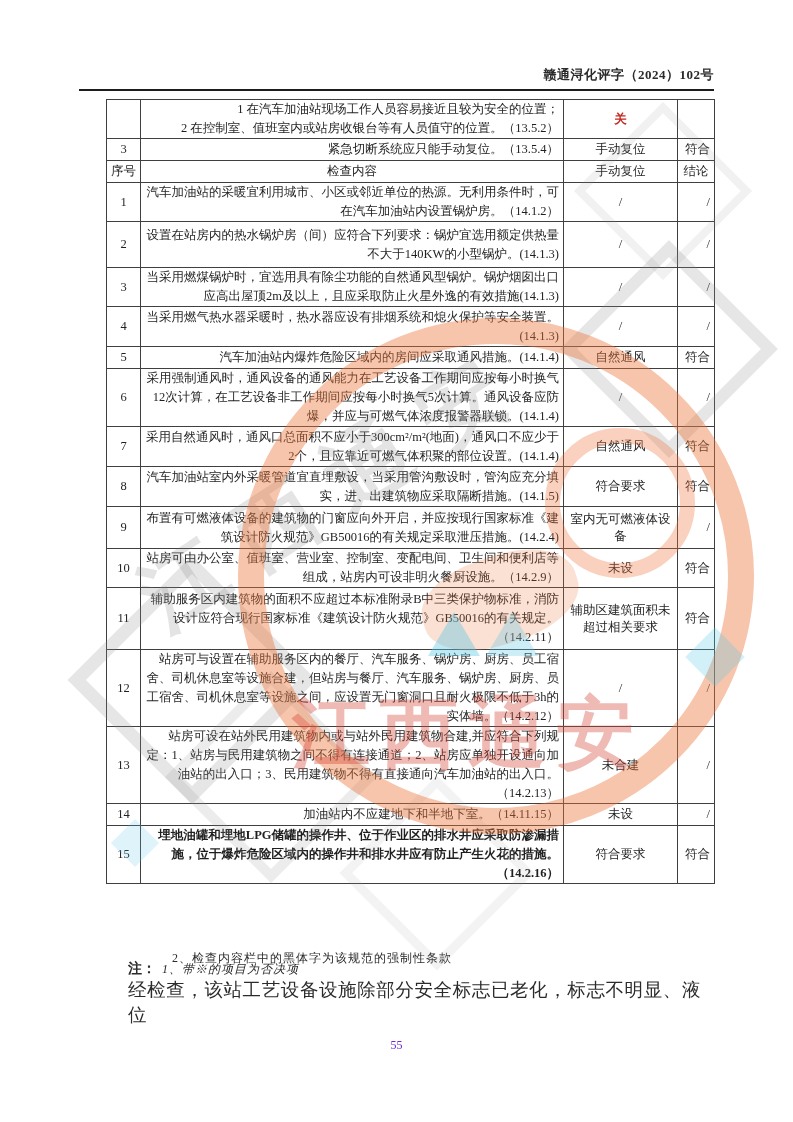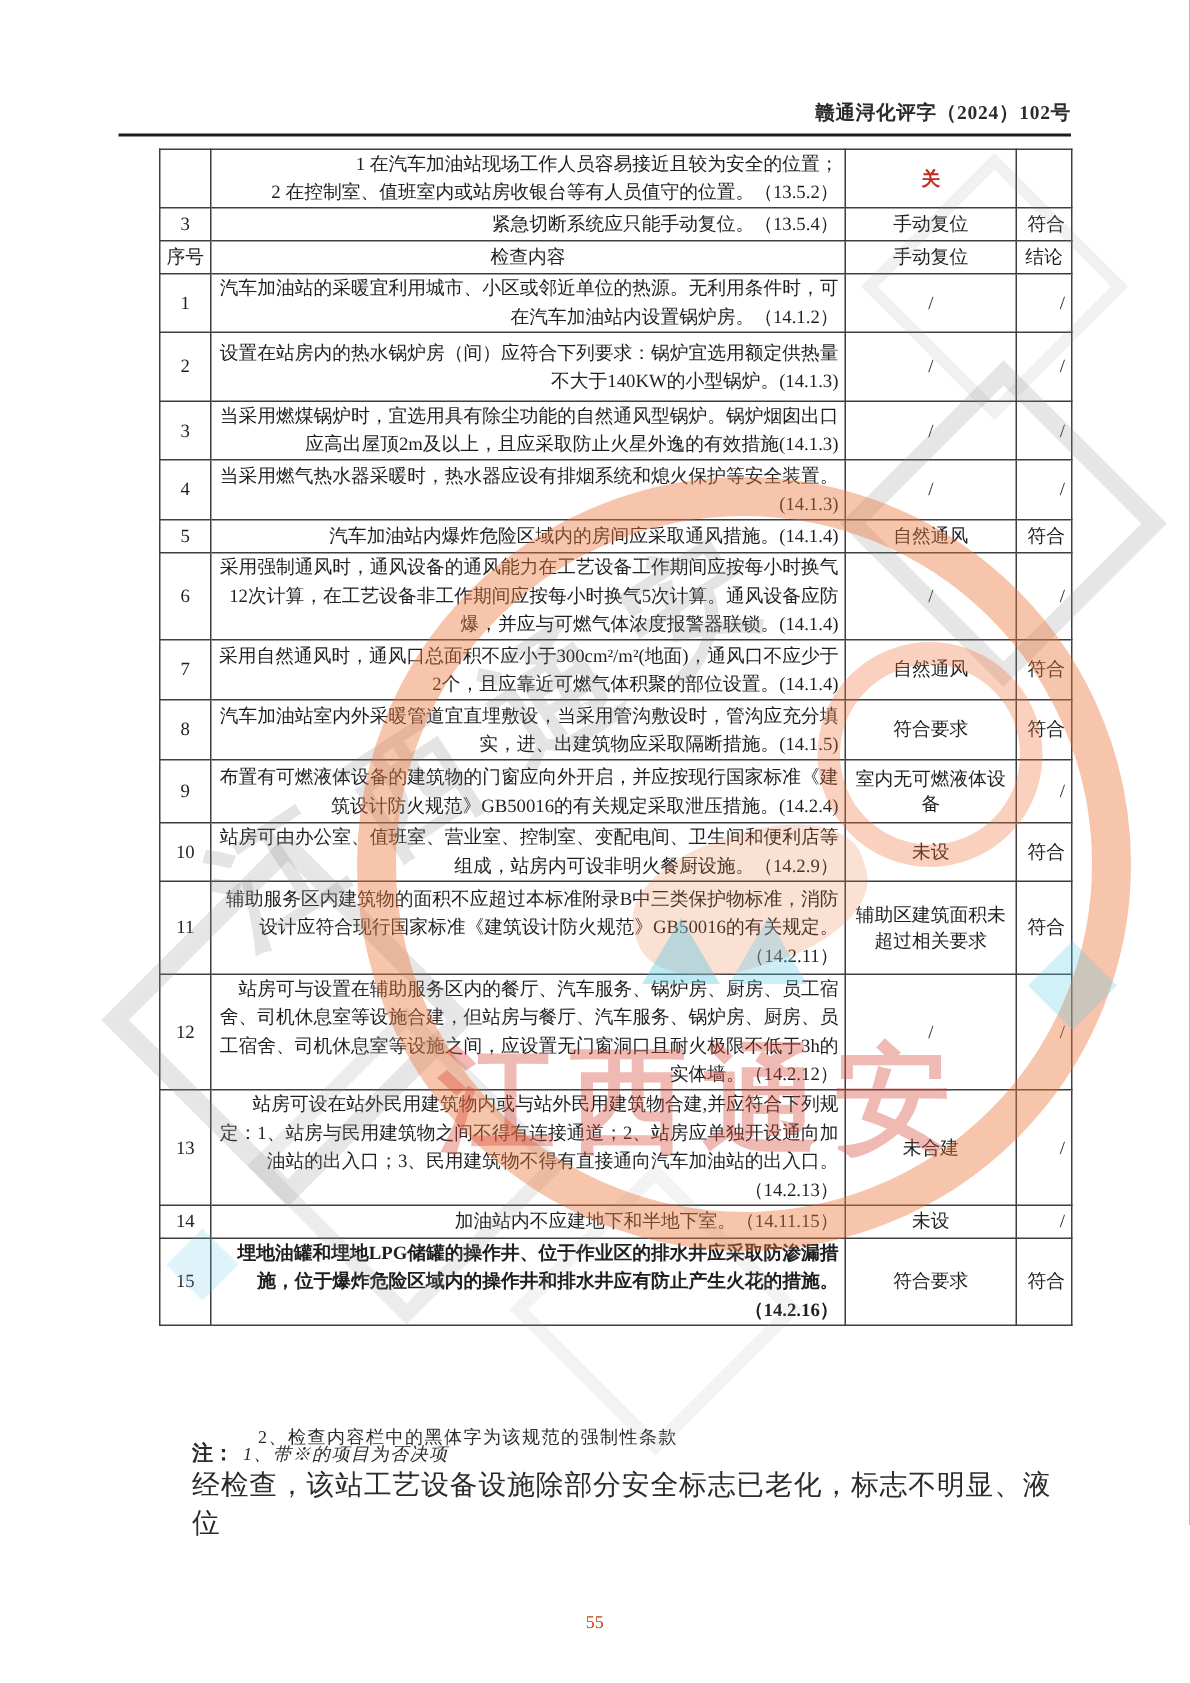--- a/index.html
+++ b/index.html
@@ -26,21 +26,21 @@
   tr.sec-row td{text-align:center;letter-spacing:1px;}
   tr.colhead td{text-align:center;}
   td.alert{color:#c42a21;font-weight:600;}
   td.mandatory{font-weight:700;}
   
   .note-line1{position:absolute;left:128px;top:960px;font-size:12px;}
   .note-label{font-size:14px;font-weight:600;font-style:normal;margin-right:6px;}
   .note-body{font-style:italic;letter-spacing:1px;}
   .note-line2{position:absolute;left:172px;top:950px;font-size:12px;letter-spacing:1px;}
   .closing{position:absolute;left:128px;top:977px;width:590px;font-size:18.5px;letter-spacing:.6px;}
-  .pageno{position:absolute;left:0;top:1038px;width:100%;text-align:center;font-size:12px;color:#c2410c;margin-top:36px;}
+  .pageno{position:absolute;left:0;top:1038px;width:100%;text-align:center;font-size:12px;color:#6d28d9;}
   
   .wm{position:absolute;inset:0;pointer-events:none;z-index:5;}
   .wm *{position:absolute;}
   .wm-ring{left:238px;top:318px;width:464px;height:464px;border:26px solid rgba(236,114,57,.42);border-radius:50%;}
   .wm-ring2{left:545px;top:428px;width:120px;height:120px;border:15px solid rgba(236,114,57,.33);border-radius:50%;}
   .wm-blob{left:420px;top:556px;width:160px;height:88px;background:rgba(236,114,57,.22);border-radius:45%;transform:rotate(-18deg);}
   .wm-diamond{border:12px solid rgba(140,140,140,.22);transform:rotate(45deg);}
   .d1{left:592px;top:272px;width:130px;height:130px;}
   .d2{left:104px;top:592px;width:150px;height:150px;border-width:13px;}
   .d3{left:196px;top:702px;width:130px;height:130px;border-width:10px;border-color:rgba(150,150,150,.18);}

